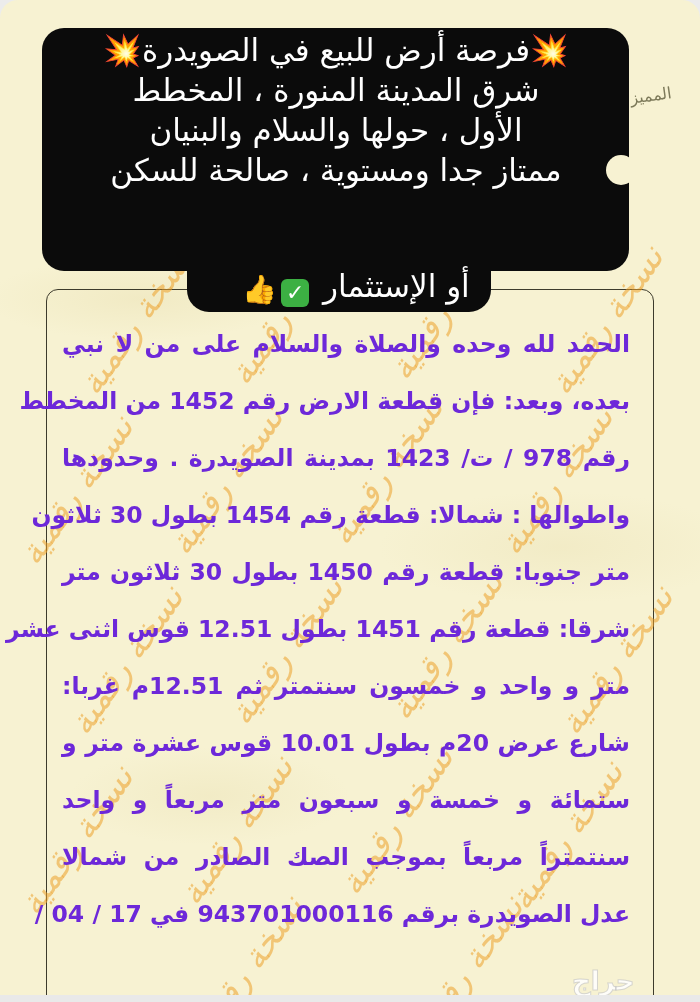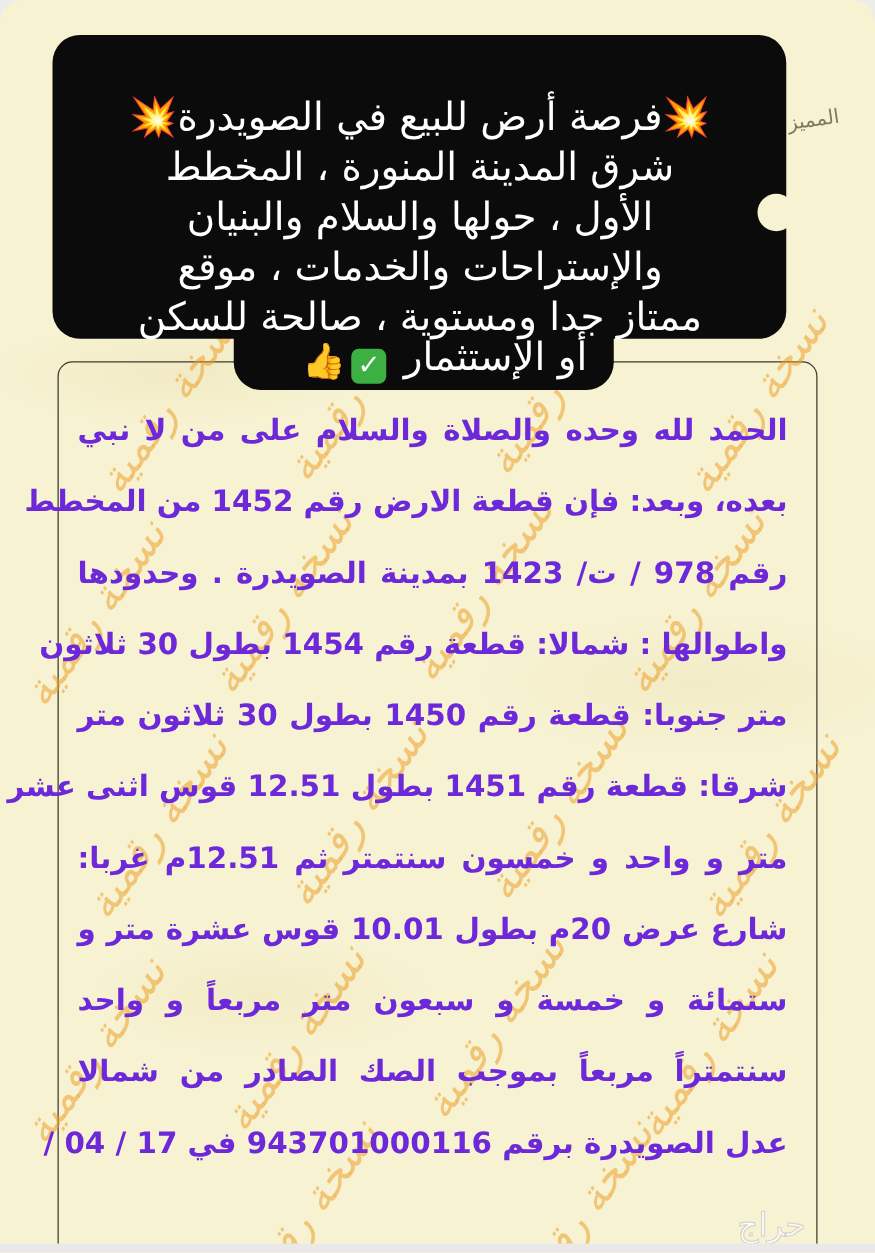--- a/index.html
+++ b/index.html
@@ -60,35 +60,35 @@
     background:#f7f2d2; border-radius:50%;
     box-shadow:none;
   }
   .bubble-tab {
     position:absolute; left:187px; top:250px; width:304px; height:62px;
     background:#0b0b0b; border-radius:0 0 22px 22px;
   }
   .bubble-text {
     position:absolute; left:50px; top:30px; width:572px;
     direction:rtl; text-align:center;
-    color:#ffffff; font-size:31px; line-height:40px; font-weight:normal;margin-top:44px;
+    color:#ffffff; font-size:31px; line-height:40px; font-weight:normal;
   }
   .bubble-line { display:block; height:40px; white-space:nowrap; }
   .bubble-last {
     position:absolute; left:187px; top:266px; width:304px; text-align:center;
     direction:rtl; color:#fff; font-size:31px; line-height:40px; white-space:nowrap;margin-left:17px;
   }
   .emoji-check {
     display:inline-block; width:28px; height:28px; background:#3cb043;
     border-radius:6px; color:#fff; font-size:22px; line-height:28px;
     text-align:center; vertical-align:-3px; margin:0 4px;
   }
   .emoji-thumb { display:inline-block; color:#f3b52b; font-size:28px; vertical-align:-2px; }
   .haraj-logo {
-    position:absolute; left:590px; top:966px; font-size:26px; font-weight:normal;
+    position:absolute; left:572px; top:966px; font-size:26px; font-weight:bold;
     color:rgba(255,255,255,0.85); -webkit-text-stroke:1px rgba(190,190,190,0.6);
     direction:rtl; letter-spacing:1px;
   }
 </style>
 </head>
 <body>
 
 <div class="page">
 
   <div class="corner-script">المميز</div>
@@ -131,21 +131,20 @@
   </div>
 
   <div class="bubble"></div>
   <div class="bubble-notch"></div>
   <div class="bubble-tab"></div>
 
   <div class="bubble-text">
     <span class="bubble-line">💥فرصة أرض للبيع في الصويدرة💥</span>
     <span class="bubble-line">شرق المدينة المنورة ، المخطط</span>
     <span class="bubble-line">الأول ، حولها والسلام والبنيان</span>
-    <span class="bubble-line">والإستراحات والخدمات ، موقع</span>
     <span class="bubble-line">ممتاز جدا ومستوية ، صالحة للسكن</span>
   </div>
 
   <div class="bubble-last">
     <span>أو الإستثمار</span>
     <span class="emoji-check">✓</span><span class="emoji-thumb">👍</span>
   </div>
 
   <div class="haraj-logo">حراج</div>
 </div>

